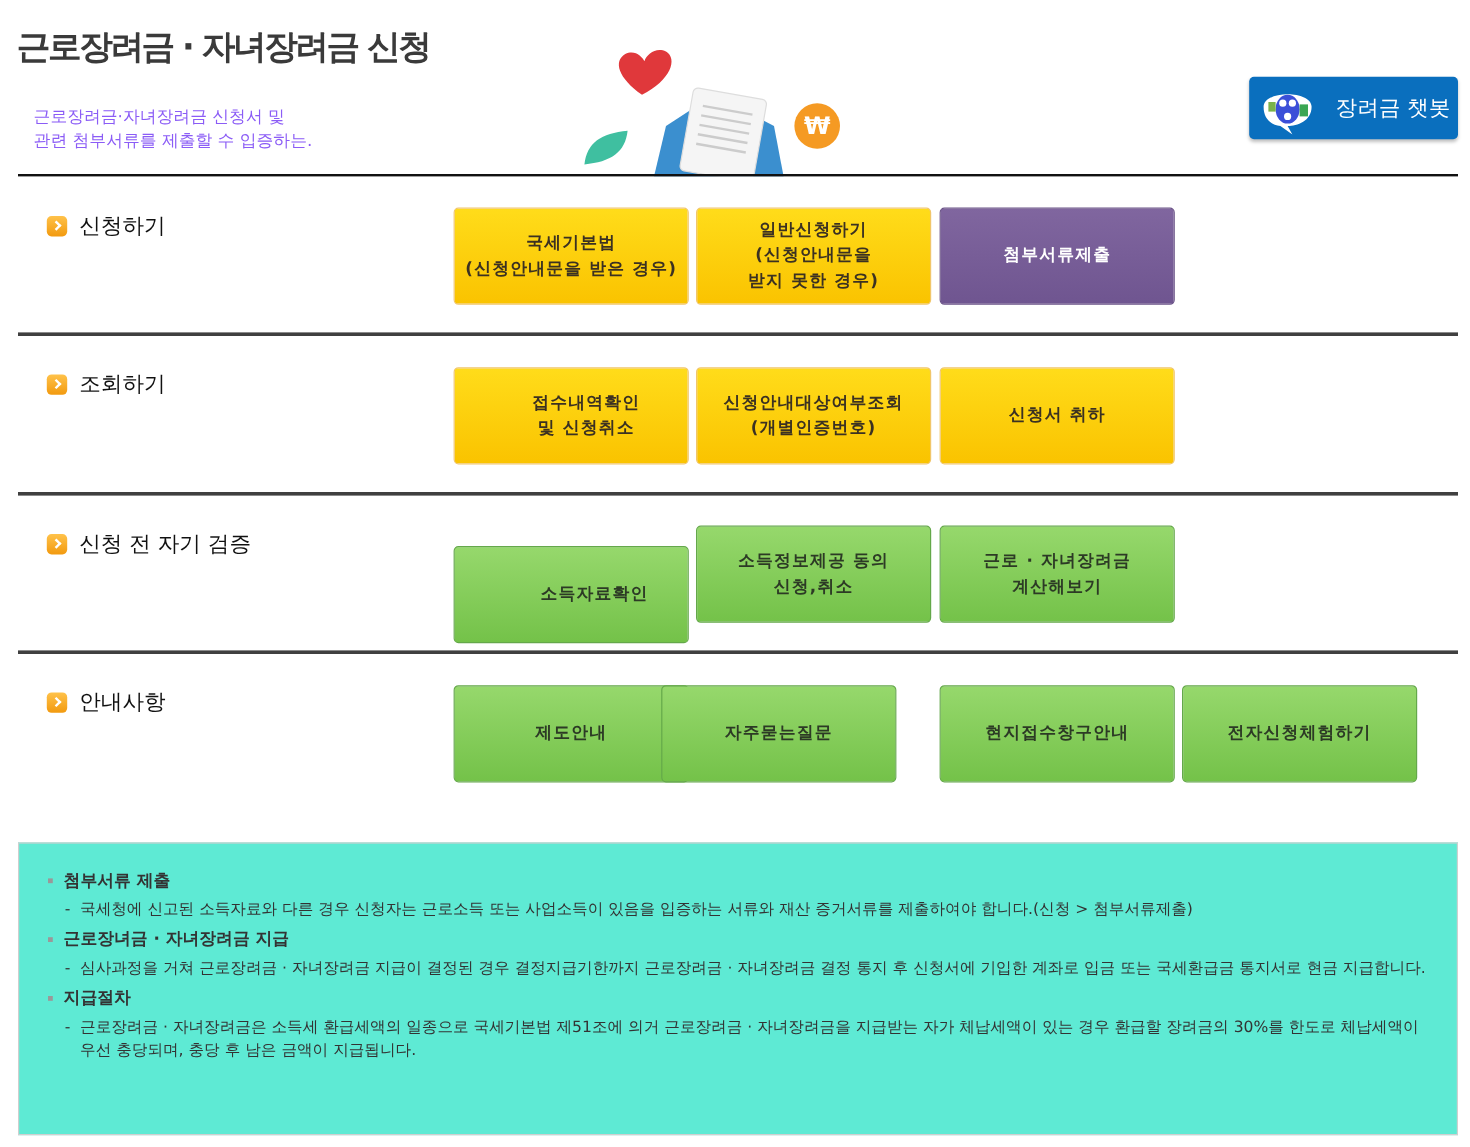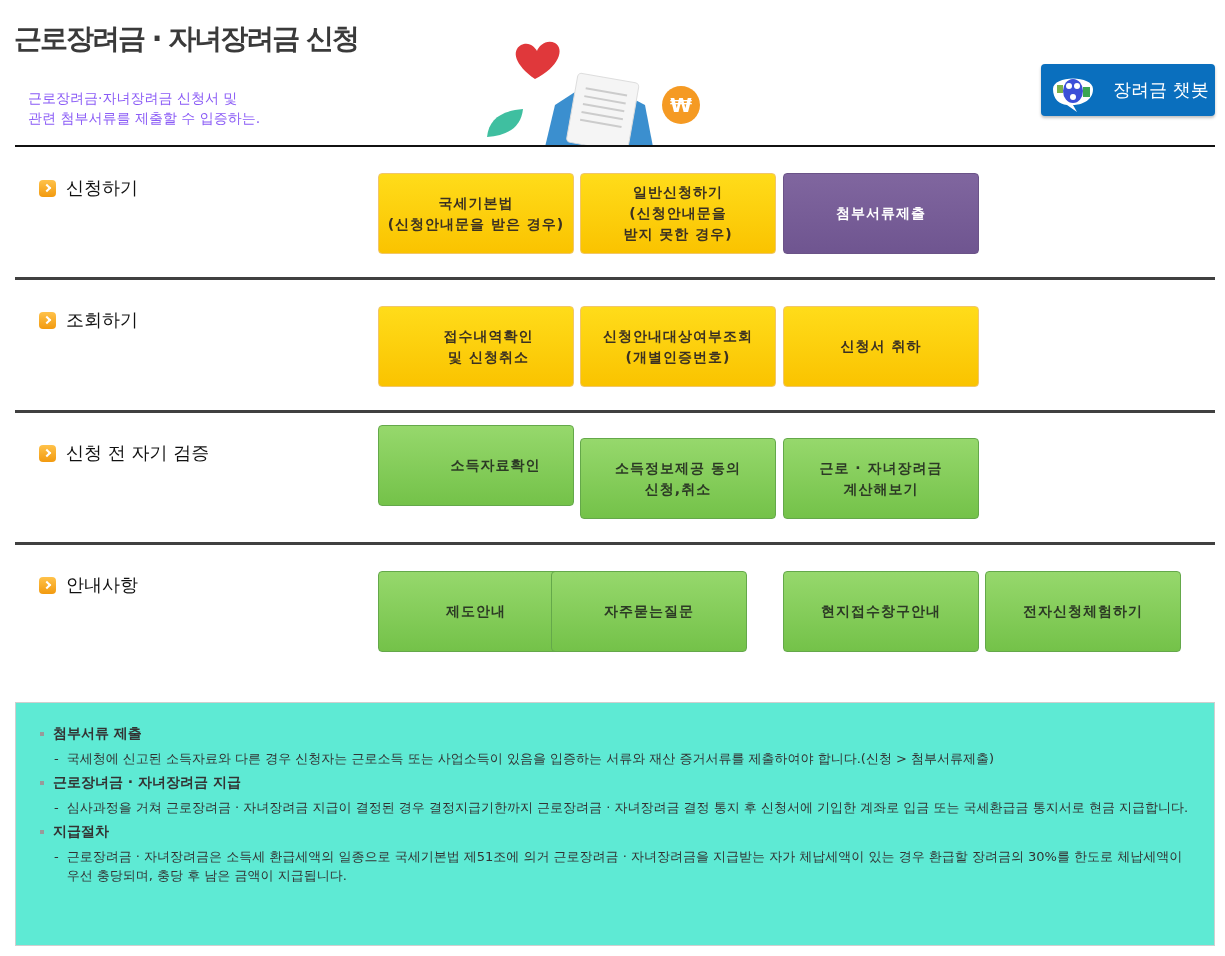--- a/index.html
+++ b/index.html
@@ -106,21 +106,21 @@
   <div class="btn yellow" style="left:565px;top:26px;">신청안내대상여부조회
 (개별인증번호)</div>
   <div class="btn yellow" style="left:768px;top:26px;">신청서 취하</div>
 </div>
 
 <div class="section" style="top:413px;height:132px;">
   <div class="sec-title">
     <span class="bullet-icon"></span>
     <span class="sec-label">신청 전 자기 검증</span>
   </div>
-  <div class="btn green" style="left:363px;top:12px;padding-left:39px;">소득자료확인</div>
+  <div class="btn green" style="left:363px;top:42px;padding-left:39px;">소득자료확인</div>
   <div class="btn green" style="left:565px;top:25px;">소득정보제공 동의
 신청,취소</div>
   <div class="btn green" style="left:768px;top:25px;">근로 · 자녀장려금
 계산해보기</div>
 </div>
 
 <div class="section last" style="top:545px;height:140px;">
   <div class="sec-title">
     <span class="bullet-icon"></span>
     <span class="sec-label">안내사항</span>

